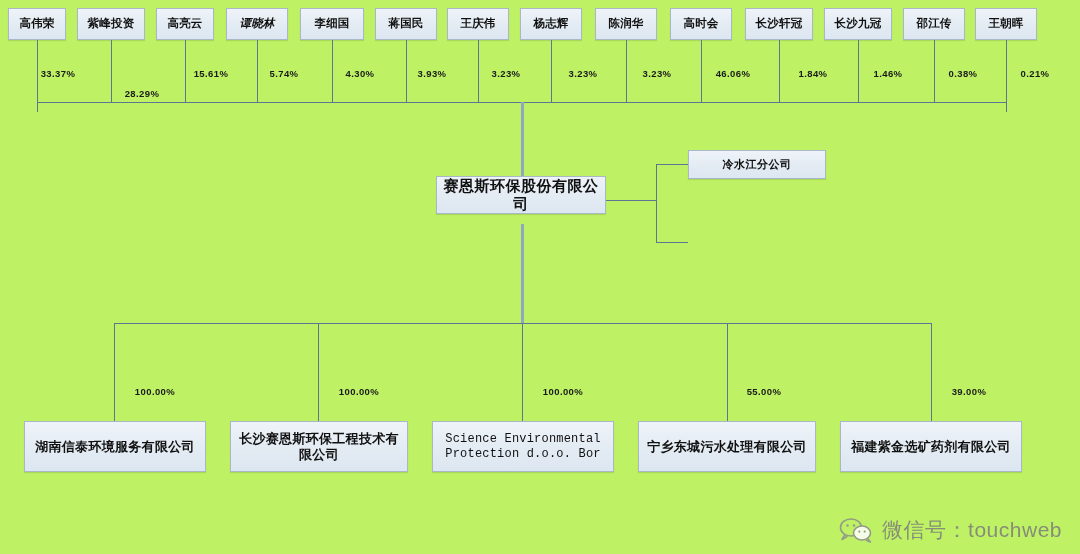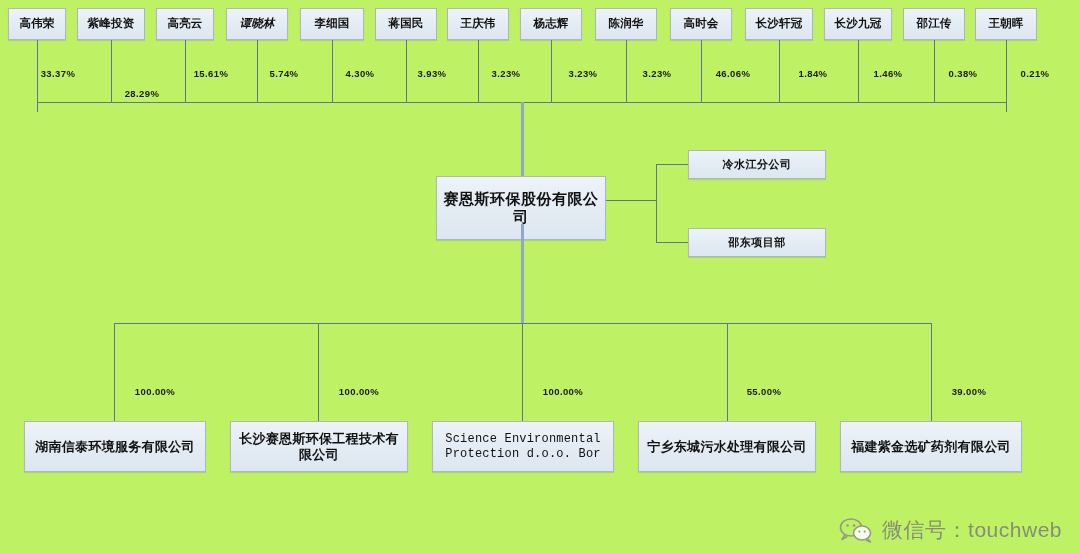--- a/index.html
+++ b/index.html
@@ -188,34 +188,31 @@
   <div class="pct" style="left:432px; top:68px;">3.93%</div>
   <div class="pct" style="left:506px; top:68px;">3.23%</div>
   <div class="pct" style="left:583px; top:68px;">3.23%</div>
   <div class="pct" style="left:657px; top:68px;">3.23%</div>
   <div class="pct" style="left:733px; top:68px;">46.06%</div>
   <div class="pct" style="left:813px; top:68px;">1.84%</div>
   <div class="pct" style="left:888px; top:68px;">1.46%</div>
   <div class="pct" style="left:963px; top:68px;">0.38%</div>
   <div class="pct" style="left:1035px;top:68px;">0.21%</div>
 
-  <div class="box parent" style="left:436px; top:176px; width:170px; height:64px;text-align:center;">
+  <div class="box parent" style="left:436px; top:176px; width:170px; height:38px;text-align:center;">
     <span>赛恩斯环保股份有限公司</span>
   </div>
 
   <div class="ln h" style="left:606px; top:200px; width:50px;"></div>
   <div class="ln v" style="left:656px; top:164px; height:78px;"></div>
   <div class="ln h" style="left:656px; top:164px; width:32px;"></div>
   <div class="ln h" style="left:656px; top:242px; width:32px;"></div>
 
   <div class="box branch" style="left:688px; top:150px; width:138px; height:29px;">
     <span>冷水江分公司</span>
-  </div>
-  <div class="box branch" style="left:688px; top:228px; width:138px; height:29px;">
-    <span>邵东项目部</span>
   </div>
 
   <div class="ln thick-v" style="left:521px; top:224px; height:99px;"></div>
   <div class="ln h" style="left:114px; top:323px; width:818px;"></div>
 
   <div class="ln v" style="left:114px; top:323px; height:98px;"></div>
   <div class="ln v" style="left:318px; top:323px; height:98px;"></div>
   <div class="ln v" style="left:522px; top:323px; height:98px;"></div>
   <div class="ln v" style="left:727px; top:323px; height:98px;"></div>
   <div class="ln v" style="left:931px; top:323px; height:98px;"></div>

